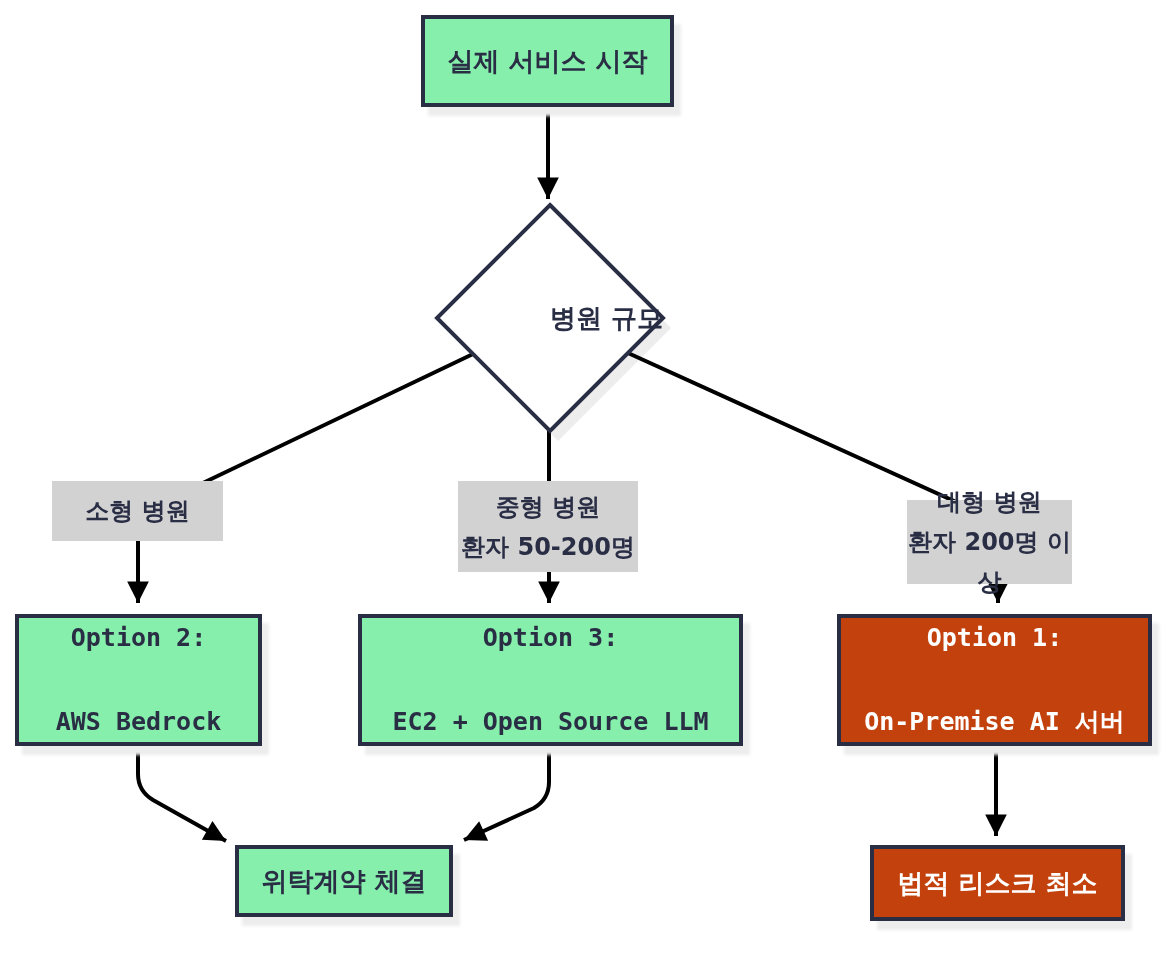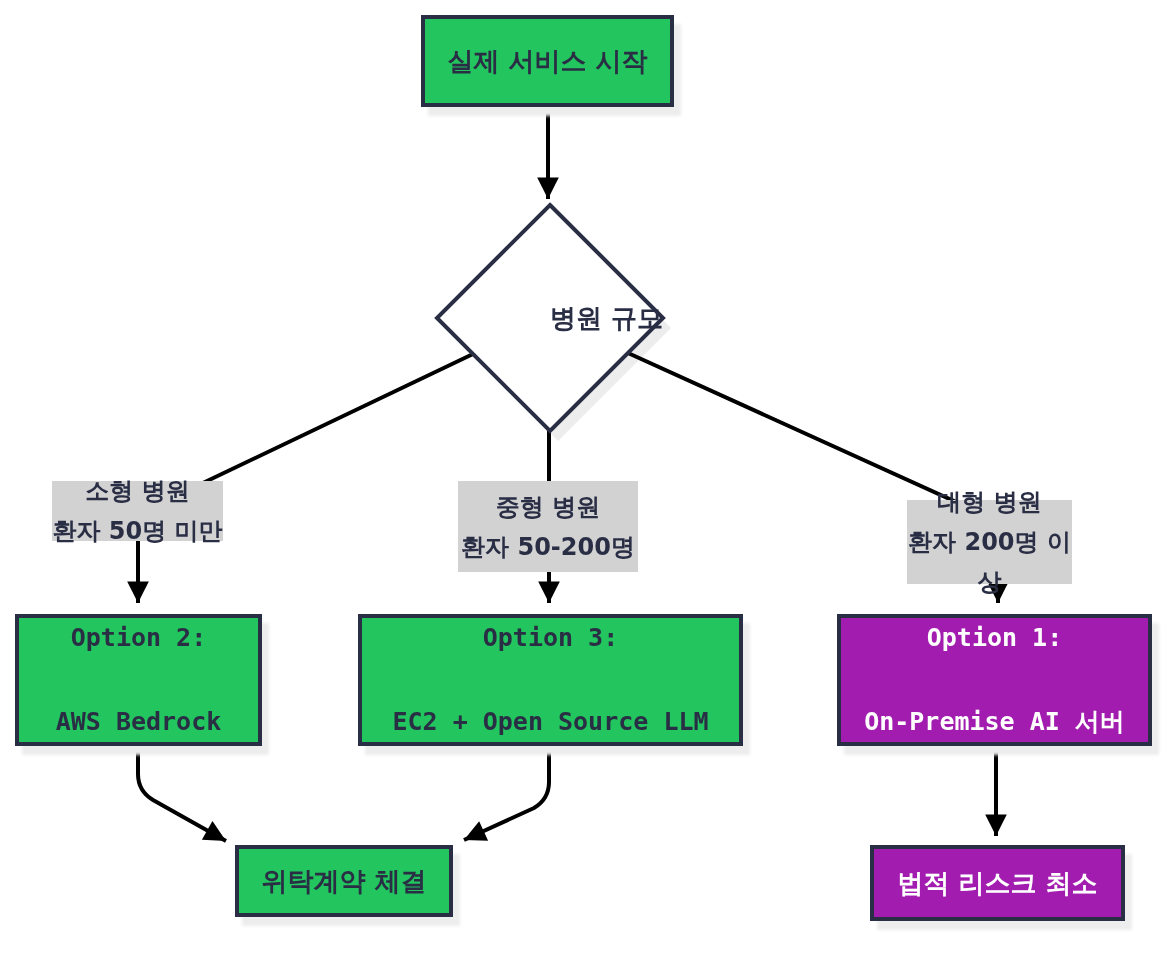--- a/index.html
+++ b/index.html
@@ -11,29 +11,29 @@
     font-family:"DejaVu Sans","Liberation Sans",sans-serif;
   }
   .edges-svg{position:absolute;left:0;top:0;z-index:1;}
 
   .node{
     position:absolute;
     box-sizing:border-box;
     display:flex;flex-direction:column;
     align-items:center;justify-content:center;
     border:4px solid #2a2e45;
-    background:#22c55e;
+    background:#86efac;
     color:#2a2e45;
     font-size:26px;font-weight:600;
     line-height:1.62;
     text-align:center;
     box-shadow:7px 9px 3px #ededed;
     z-index:3;
   }
-  .node.green{background:#a21caf;color:#ffffff;}
+  .node.green{background:#c2410c;color:#ffffff;}
   .node.mono{font-family:"DejaVu Sans Mono","Liberation Mono",monospace,"DejaVu Sans",sans-serif;font-size:25px;justify-content:space-between;}
 
   .diamond-label{
     position:absolute;left:437px;top:205px;width:226px;height:226px;
     display:flex;align-items:center;justify-content:flex-end;
     color:#2a2e45;font-size:26px;font-weight:600;
     z-index:2;
   }
 
   .edge-label{
@@ -91,21 +91,20 @@
   <div class="node" id="node-start">
     <span>실제 서비스 시작</span>
   </div>
 
   <div class="diamond-label">
     <span>병원 규모</span>
   </div>
 
   <div class="edge-label" id="label-small">
     <span>소형 병원</span>
-    <span>환자 50명 미만</span>
   </div>
   <div class="edge-label" id="label-medium">
     <span>중형 병원</span>
     <span>환자 50-200명</span>
   </div>
   <div class="edge-label" id="label-large">
     <span>대형 병원</span>
     <span>환자 200명 이상</span>
   </div>
 

